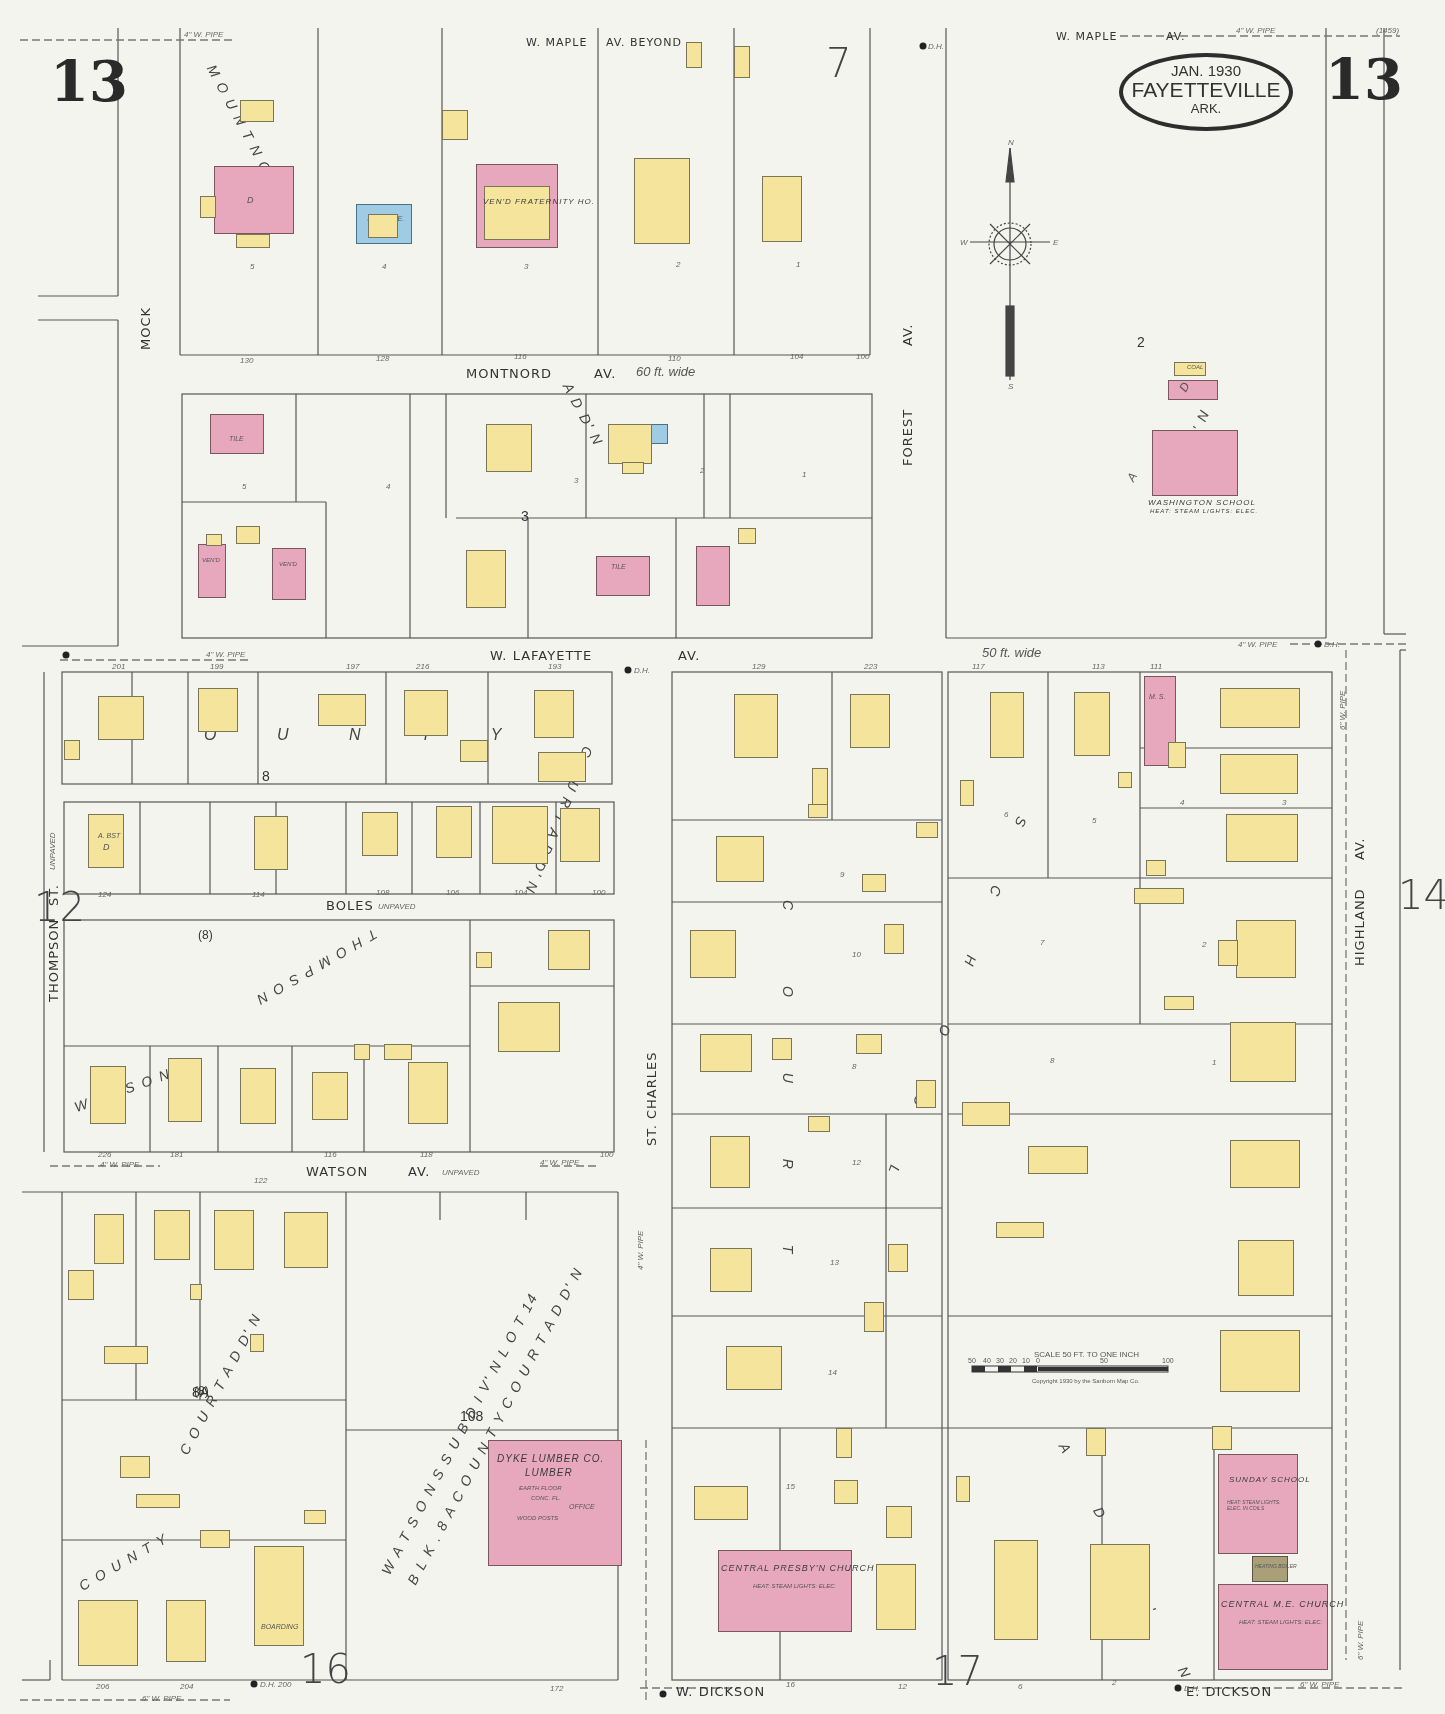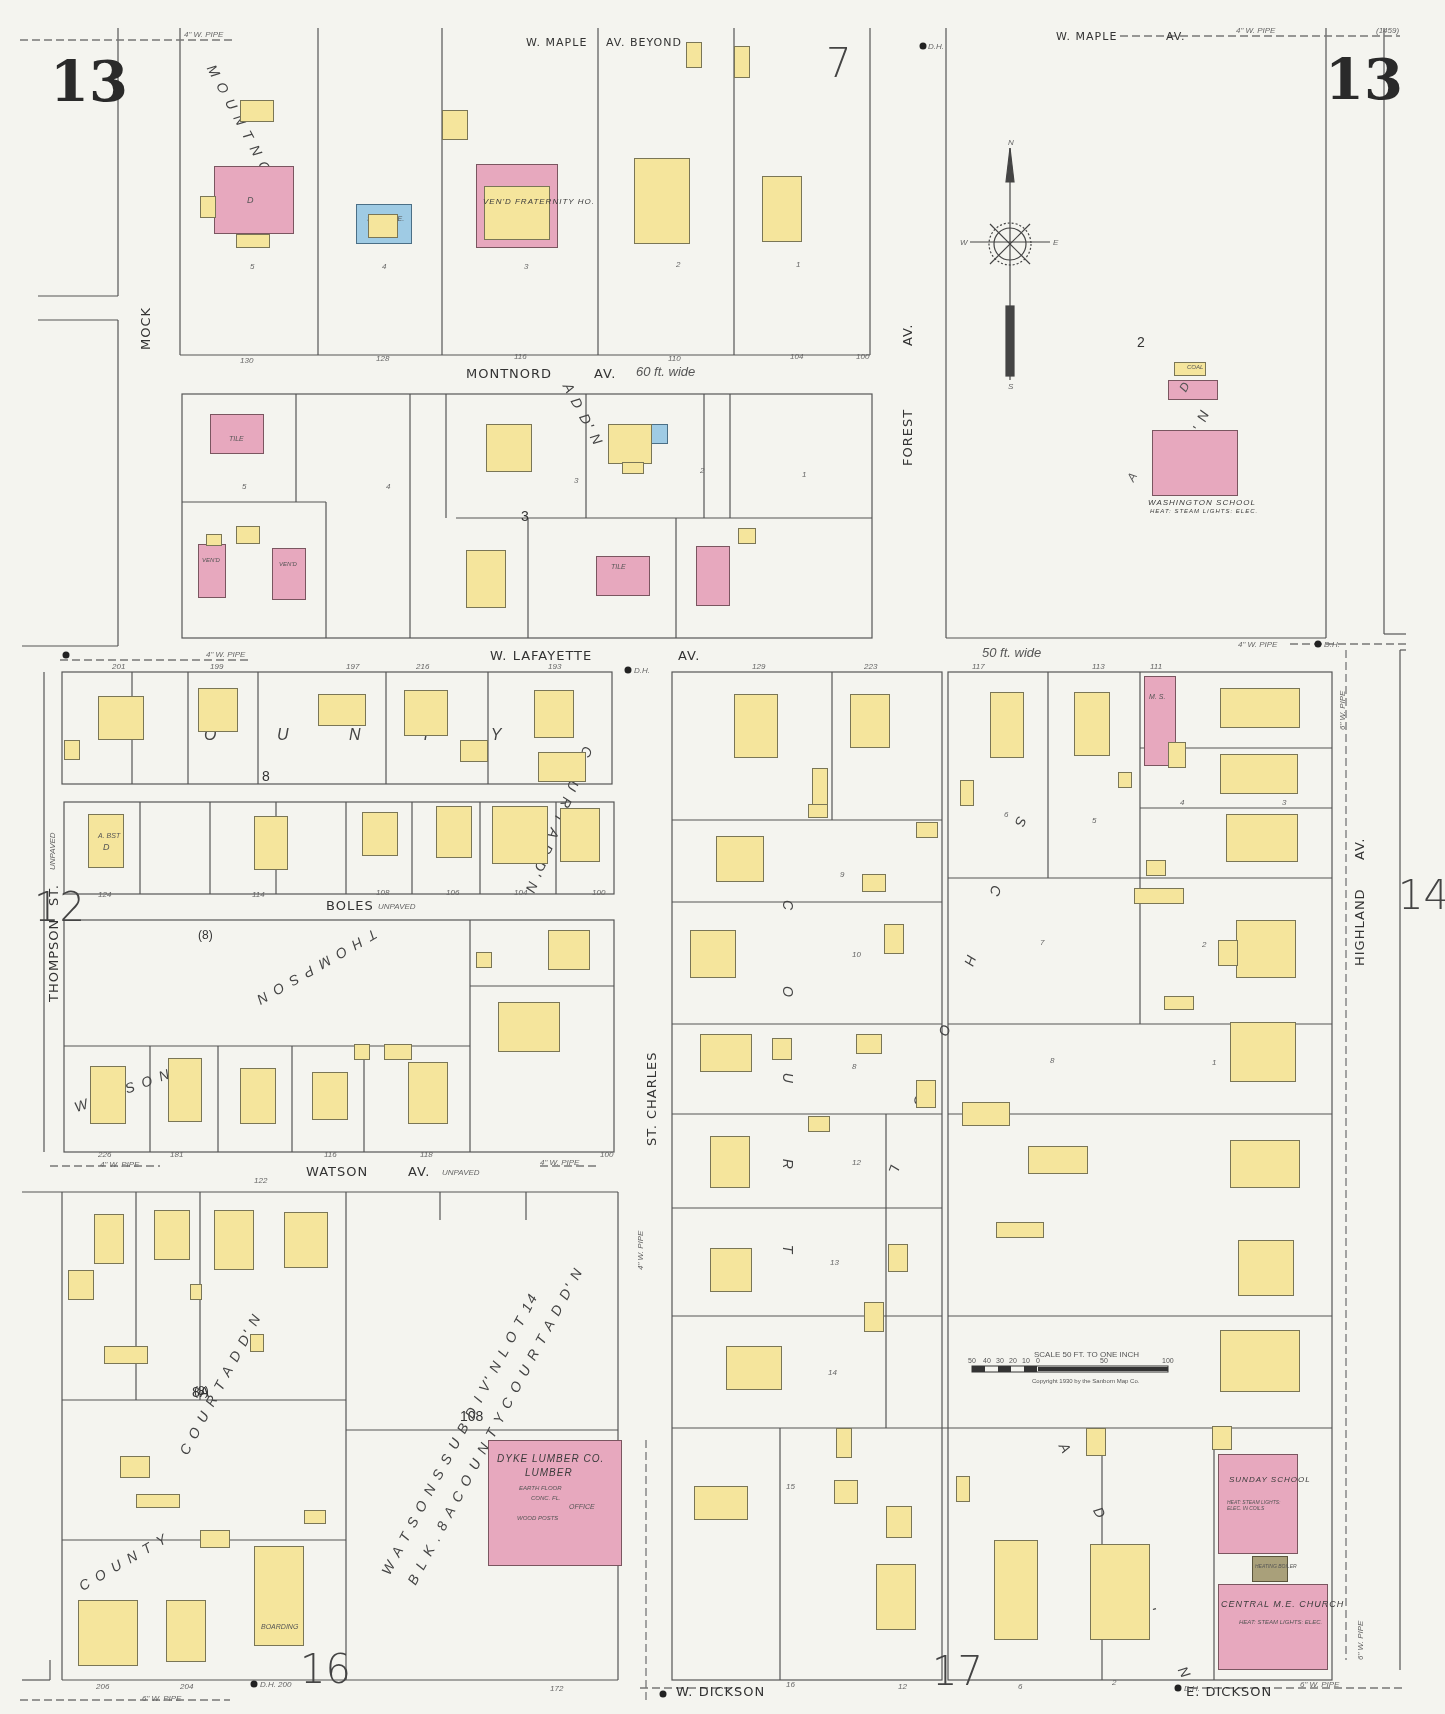--- a/index.html
+++ b/index.html
@@ -174,20 +174,25 @@
       <rect x="972" y="1366" width="196" height="6" fill="none" stroke="#333" stroke-width="1"></rect>
       <rect x="972" y="1366" width="13" height="6" fill="#333"></rect>
       <rect x="998" y="1366" width="13" height="6" fill="#333"></rect>
       <rect x="1024" y="1366" width="13" height="6" fill="#333"></rect>
       <line x1="1038" y1="1369" x2="1168" y2="1369" stroke="#333" stroke-width="4"></line>
     </g>
   </svg>
 
   <div class="sheet-num" style="left:50px;top:48px;">13</div>
   <div class="sheet-num" style="left:1325px;top:46px;">13</div>
+  <div class="cartouche">
+    <div class="d">JAN. 1930</div>
+    <div class="c">FAYETTEVILLE</div>
+    <div class="s">ARK.</div>
+  </div>
 
   <div class="adj" style="left:826px;top:40px;">7</div>
   <div class="adj" style="left:1398px;top:872px;">14</div>
   <div class="adj" style="left:34px;top:884px;">12</div>
   <div class="adj" style="left:300px;top:1646px;">16</div>
   <div class="adj" style="left:932px;top:1648px;">17</div>
 
   <div class="tiny" style="left:1008px;top:138px;">N</div>
   <div class="tiny" style="left:1008px;top:382px;">S</div>
   <div class="tiny" style="left:1053px;top:238px;">E</div>
@@ -391,20 +396,24 @@
   <div class="bldg" style="left:710px;top:1136px;width:40px;height:52px;"></div>
   <div class="bldg" style="left:808px;top:1116px;width:22px;height:16px;"></div>
   <div class="bldg" style="left:710px;top:1248px;width:42px;height:44px;"></div>
   <div class="bldg" style="left:888px;top:1244px;width:20px;height:28px;"></div>
   <div class="bldg" style="left:726px;top:1346px;width:56px;height:44px;"></div>
   <div class="bldg" style="left:864px;top:1302px;width:20px;height:30px;"></div>
   <div class="bldg" style="left:836px;top:1428px;width:16px;height:30px;"></div>
   <div class="bldg" style="left:694px;top:1486px;width:54px;height:34px;"></div>
   <div class="bldg" style="left:834px;top:1480px;width:24px;height:24px;"></div>
 
+  <div class="brick" style="left:718px;top:1550px;width:134px;height:82px;">
+    <span class="blabel" style="left:2px;top:12px;font-size:9px;">CENTRAL PRESBY'N CHURCH</span>
+    <span class="lbl" style="left:34px;top:32px;font-size:6px;">HEAT: STEAM  LIGHTS: ELEC.</span>
+  </div>
 
   <div class="bldg" style="left:886px;top:1506px;width:26px;height:32px;"></div>
   <div class="bldg" style="left:876px;top:1564px;width:40px;height:66px;"></div>
   <div class="bldg" style="left:956px;top:1476px;width:14px;height:26px;"></div>
   <div class="bldg" style="left:994px;top:1540px;width:44px;height:100px;"></div>
   <div class="bldg" style="left:1086px;top:1428px;width:20px;height:28px;"></div>
   <div class="bldg" style="left:1090px;top:1544px;width:60px;height:96px;"></div>
   <div class="bldg" style="left:1212px;top:1426px;width:20px;height:24px;"></div>
 
   <div class="brick" style="left:1144px;top:676px;width:32px;height:90px;">

